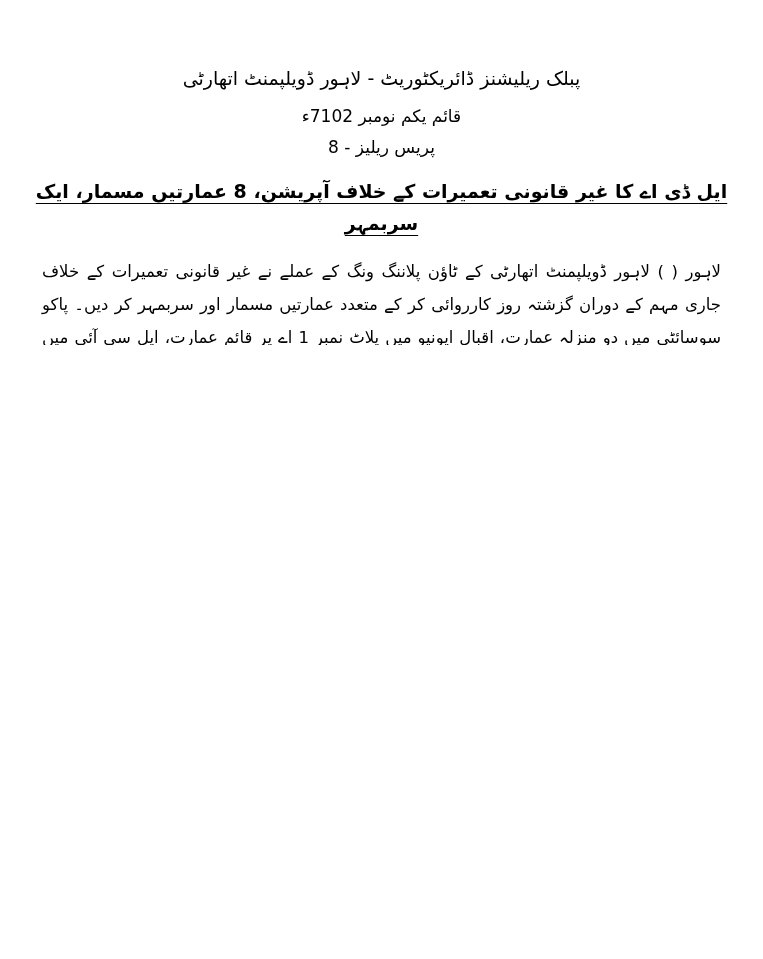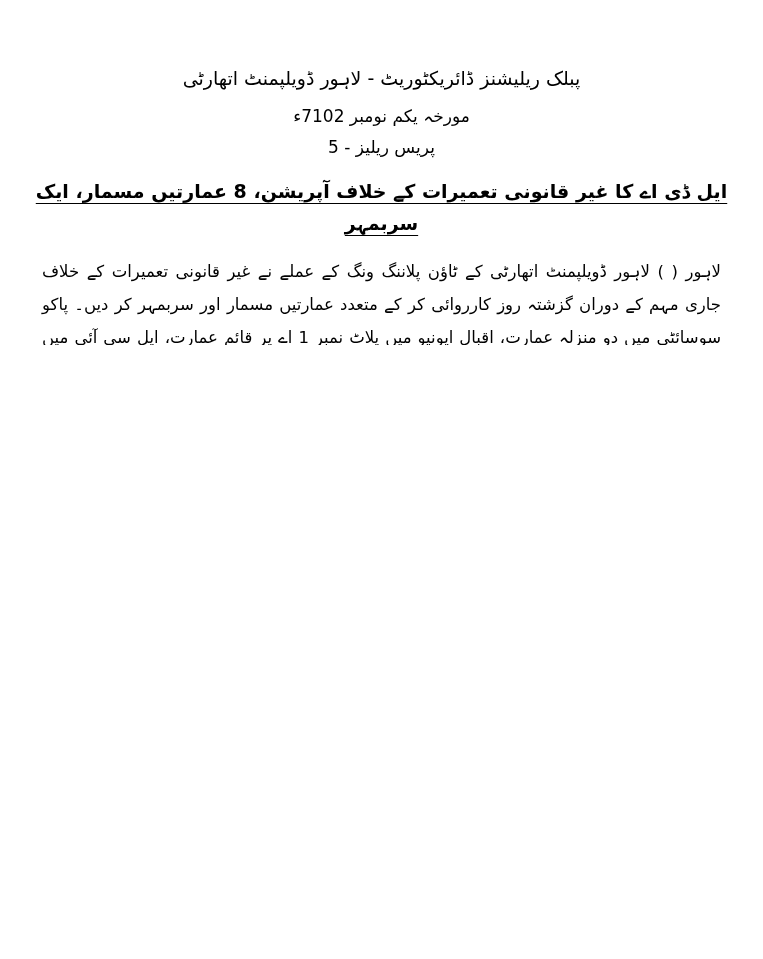--- a/index.html
+++ b/index.html
@@ -97,22 +97,22 @@
     background: #ffffff;
   }
 </style>
 </head>
 <body>
 
 <div class="page">
 
   <div class="header-block">
     <div class="org-line">پبلک ریلیشنز ڈائریکٹوریٹ - لاہور ڈویلپمنٹ اتھارٹی</div>
-    <div class="date-line">مورخہ یکم نومبر 2017ء</div>
-    <div class="release-line">پریس ریلیز - 5</div>
+    <div class="date-line">قائم یکم نومبر 2017ء</div>
+    <div class="release-line">پریس ریلیز - 8</div>
   </div>
 
   <div class="headline">ایل ڈی اے کا غیر قانونی تعمیرات کے خلاف آپریشن، 8 عمارتیں مسمار، ایک سربمہر</div>
 
   <div class="body-block">
     <p>لاہور (                    ) لاہور ڈویلپمنٹ اتھارٹی کے ٹاؤن پلاننگ ونگ کے عملے نے غیر قانونی تعمیرات کے خلاف جاری مہم کے دوران گزشتہ روز کارروائی کر کے متعدد عمارتیں مسمار اور سربمہر کر دیں۔ پاکو سوسائٹی میں دو منزلہ عمارت، اقبال ایونیو میں پلاٹ نمبر 1 اے پر قائم عمارت، ایل سی آئی میں پلاٹ نمبر 14 پر قائم غیر قانونی پلر اور عنایت کیٹرنگ مسمار کر دیں جبکہ آب پارہ سوسائٹی کے</p>
   </div>
 
   <div class="body-last">
     <span>قریب کیکس اینڈ کیکس سربمہر کر دی۔</span>

